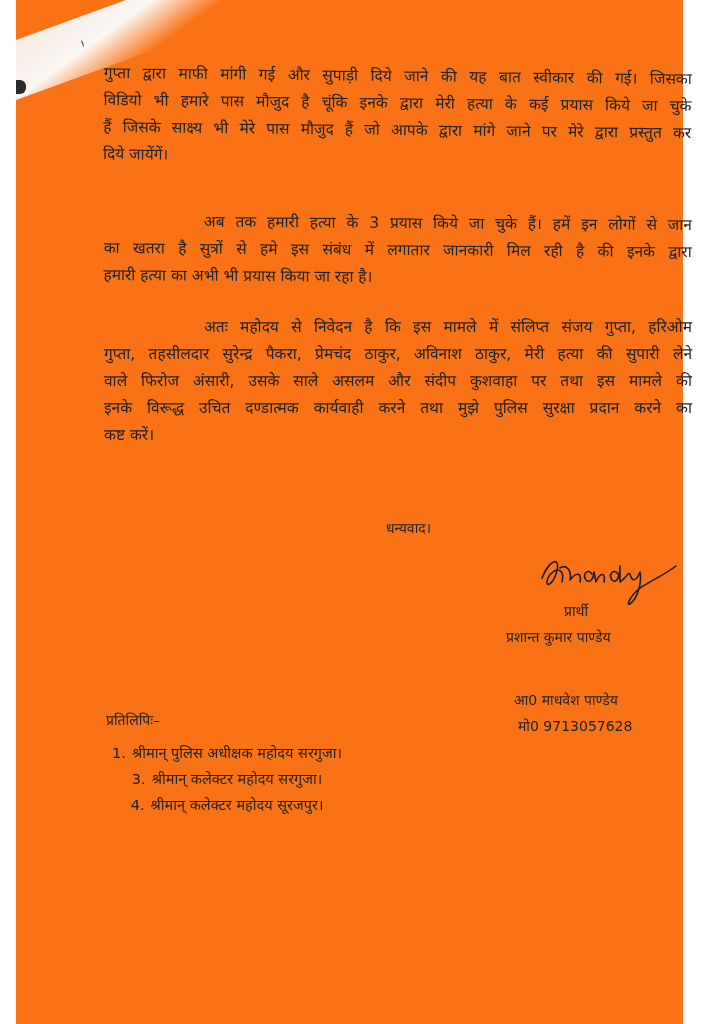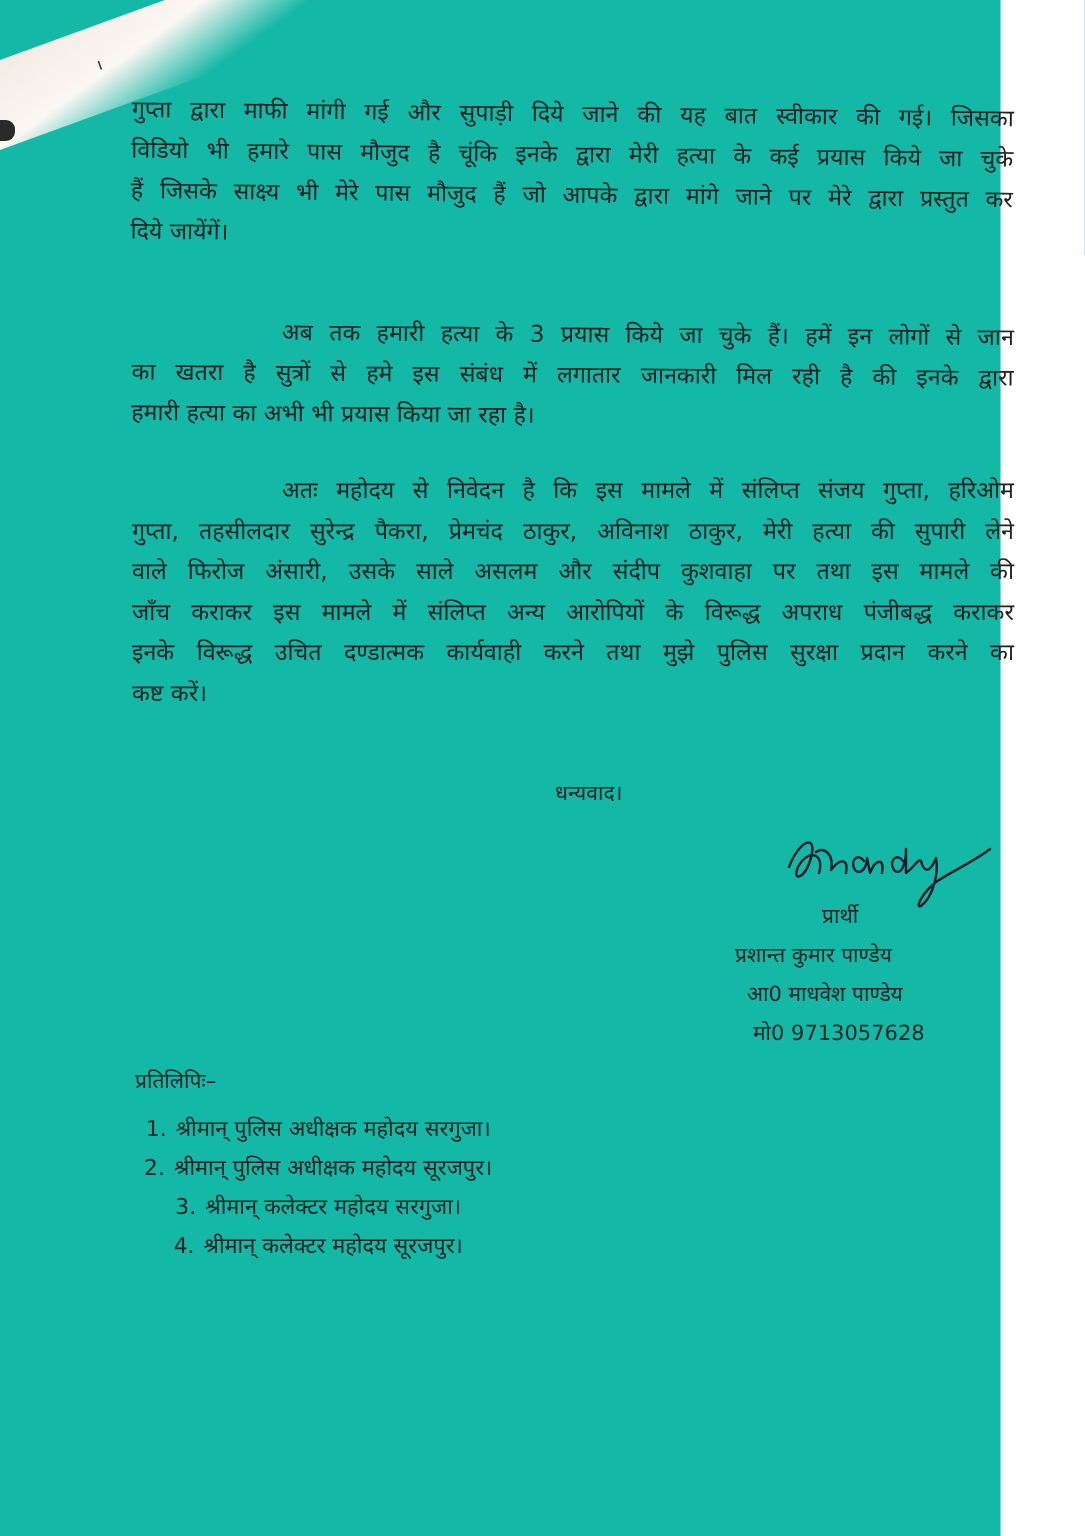--- a/index.html
+++ b/index.html
@@ -10,23 +10,23 @@
     body {
       width: 723px;
       height: 1024px;
       position: relative;
       overflow: hidden;
       font-family: "DejaVu Sans", "Liberation Sans", sans-serif;
       color: #1a1a1a;
     }
     .page {
       position: absolute;
-      left: 0; top: 0;
+      left: 16px; top: 0;
       width: 667px; height: 1024px;
-      background: #14b8a6;
+      background: #f97316;
     }
     .corner-shadow {
       position: absolute;
       left: 0; top: 40px;
       width: 240px; height: 60px;
       background: linear-gradient(160deg, #f4ebe3 0%, #fbf7f3 40%, rgba(255,255,255,0) 75%);
       transform: skewY(-20deg);
       transform-origin: left top;
     }
     .corner-mark {
@@ -92,21 +92,21 @@
       left: 490px; top: 598px;
       width: 180px;
       font-size: 14px;
       line-height: 26px;
       color: #222;
     }
     .sig-block .title {
       padding-left: 58px;
     }
     .sig-block .name { padding-left: 0; }
-    .sig-block .father { padding-left: 8px; }
+    .sig-block .father { padding-left: 8px; margin-top: 37px; }
     .sig-block .mobile { padding-left: 12px; }
     .copy-label {
       position: absolute;
       left: 90px; top: 710px;
       font-size: 14px;
       color: #222;
     }
     .copy-list {
       position: absolute;
       left: 90px; top: 740px;
@@ -140,21 +140,20 @@
   <div class="para" id="p2">
     <span class="line indent">अब तक हमारी हत्या के 3 प्रयास किये जा चुके हैं। हमें इन लोगों से जान</span>
     <span class="line">का खतरा है सुत्रों से हमे इस संबंध में लगातार जानकारी मिल रही है की इनके द्वारा</span>
     <span class="line last">हमारी हत्या का अभी भी प्रयास किया जा रहा है।</span>
   </div>
 
   <div class="para" id="p3">
     <span class="line indent">अतः महोदय से निवेदन है कि इस मामले में संलिप्त संजय गुप्ता, हरिओम</span>
     <span class="line">गुप्ता, तहसीलदार सुरेन्द्र पैकरा, प्रेमचंद ठाकुर, अविनाश ठाकुर, मेरी हत्या की सुपारी लेने</span>
     <span class="line">वाले फिरोज अंसारी, उसके साले असलम और संदीप कुशवाहा पर तथा इस मामले की</span>
-    <span class="line">जाँच कराकर इस मामले में संलिप्त अन्य आरोपियों के विरूद्ध अपराध पंजीबद्ध कराकर</span>
     <span class="line">इनके विरूद्ध उचित दण्डात्मक कार्यवाही करने तथा मुझे पुलिस सुरक्षा प्रदान करने का</span>
     <span class="line last">कष्ट करें।</span>
   </div>
 
   <div class="thanks">धन्यवाद।</div>
 
 
   <svg class="signature" viewBox="0 0 150 70">
     <path d="M10 40 C 18 20, 30 18, 24 36 C 20 48, 12 50, 16 40 C 22 28, 34 30, 30 44 M28 30 C 34 26, 40 32, 38 42 C 44 34, 50 34, 48 44 M60 36 C 56 30, 50 36, 54 42 C 58 46, 62 40, 62 34 L 64 44 C 68 34, 74 34, 72 44 M86 36 C 82 30, 76 36, 80 42 C 84 46, 88 40, 88 28 L 88 44 C 94 40, 96 34, 98 36 C 100 44, 104 44, 108 34 C 110 44, 106 60, 98 66 C 94 68, 98 58, 108 50 C 120 42, 134 36, 144 28" fill="none" stroke="#1c1c2a" stroke-width="1.6" stroke-linecap="round" stroke-linejoin="round"></path>
   </svg>
@@ -166,22 +165,19 @@
     <div class="mobile">मो0 9713057628</div>
   </div>
 
   <div class="copy-label">प्रतिलिपिः–</div>
 
   <ul class="copy-list">
     <li>
       <span class="num">1.</span><span>श्रीमान् पुलिस अधीक्षक महोदय सरगुजा।</span>
     </li>
     <li>
-      <span class="num">2.</span><span>श्रीमान् पुलिस अधीक्षक महोदय सूरजपुर।</span>
-    </li>
-    <li>
       <span class="num">3.</span><span>श्रीमान् कलेक्टर महोदय सरगुजा।</span>
     </li>
     <li>
       <span class="num">4.</span><span>श्रीमान् कलेक्टर महोदय सूरजपुर।</span>
     </li>
   </ul>
 </div>
 
 </body></html>

